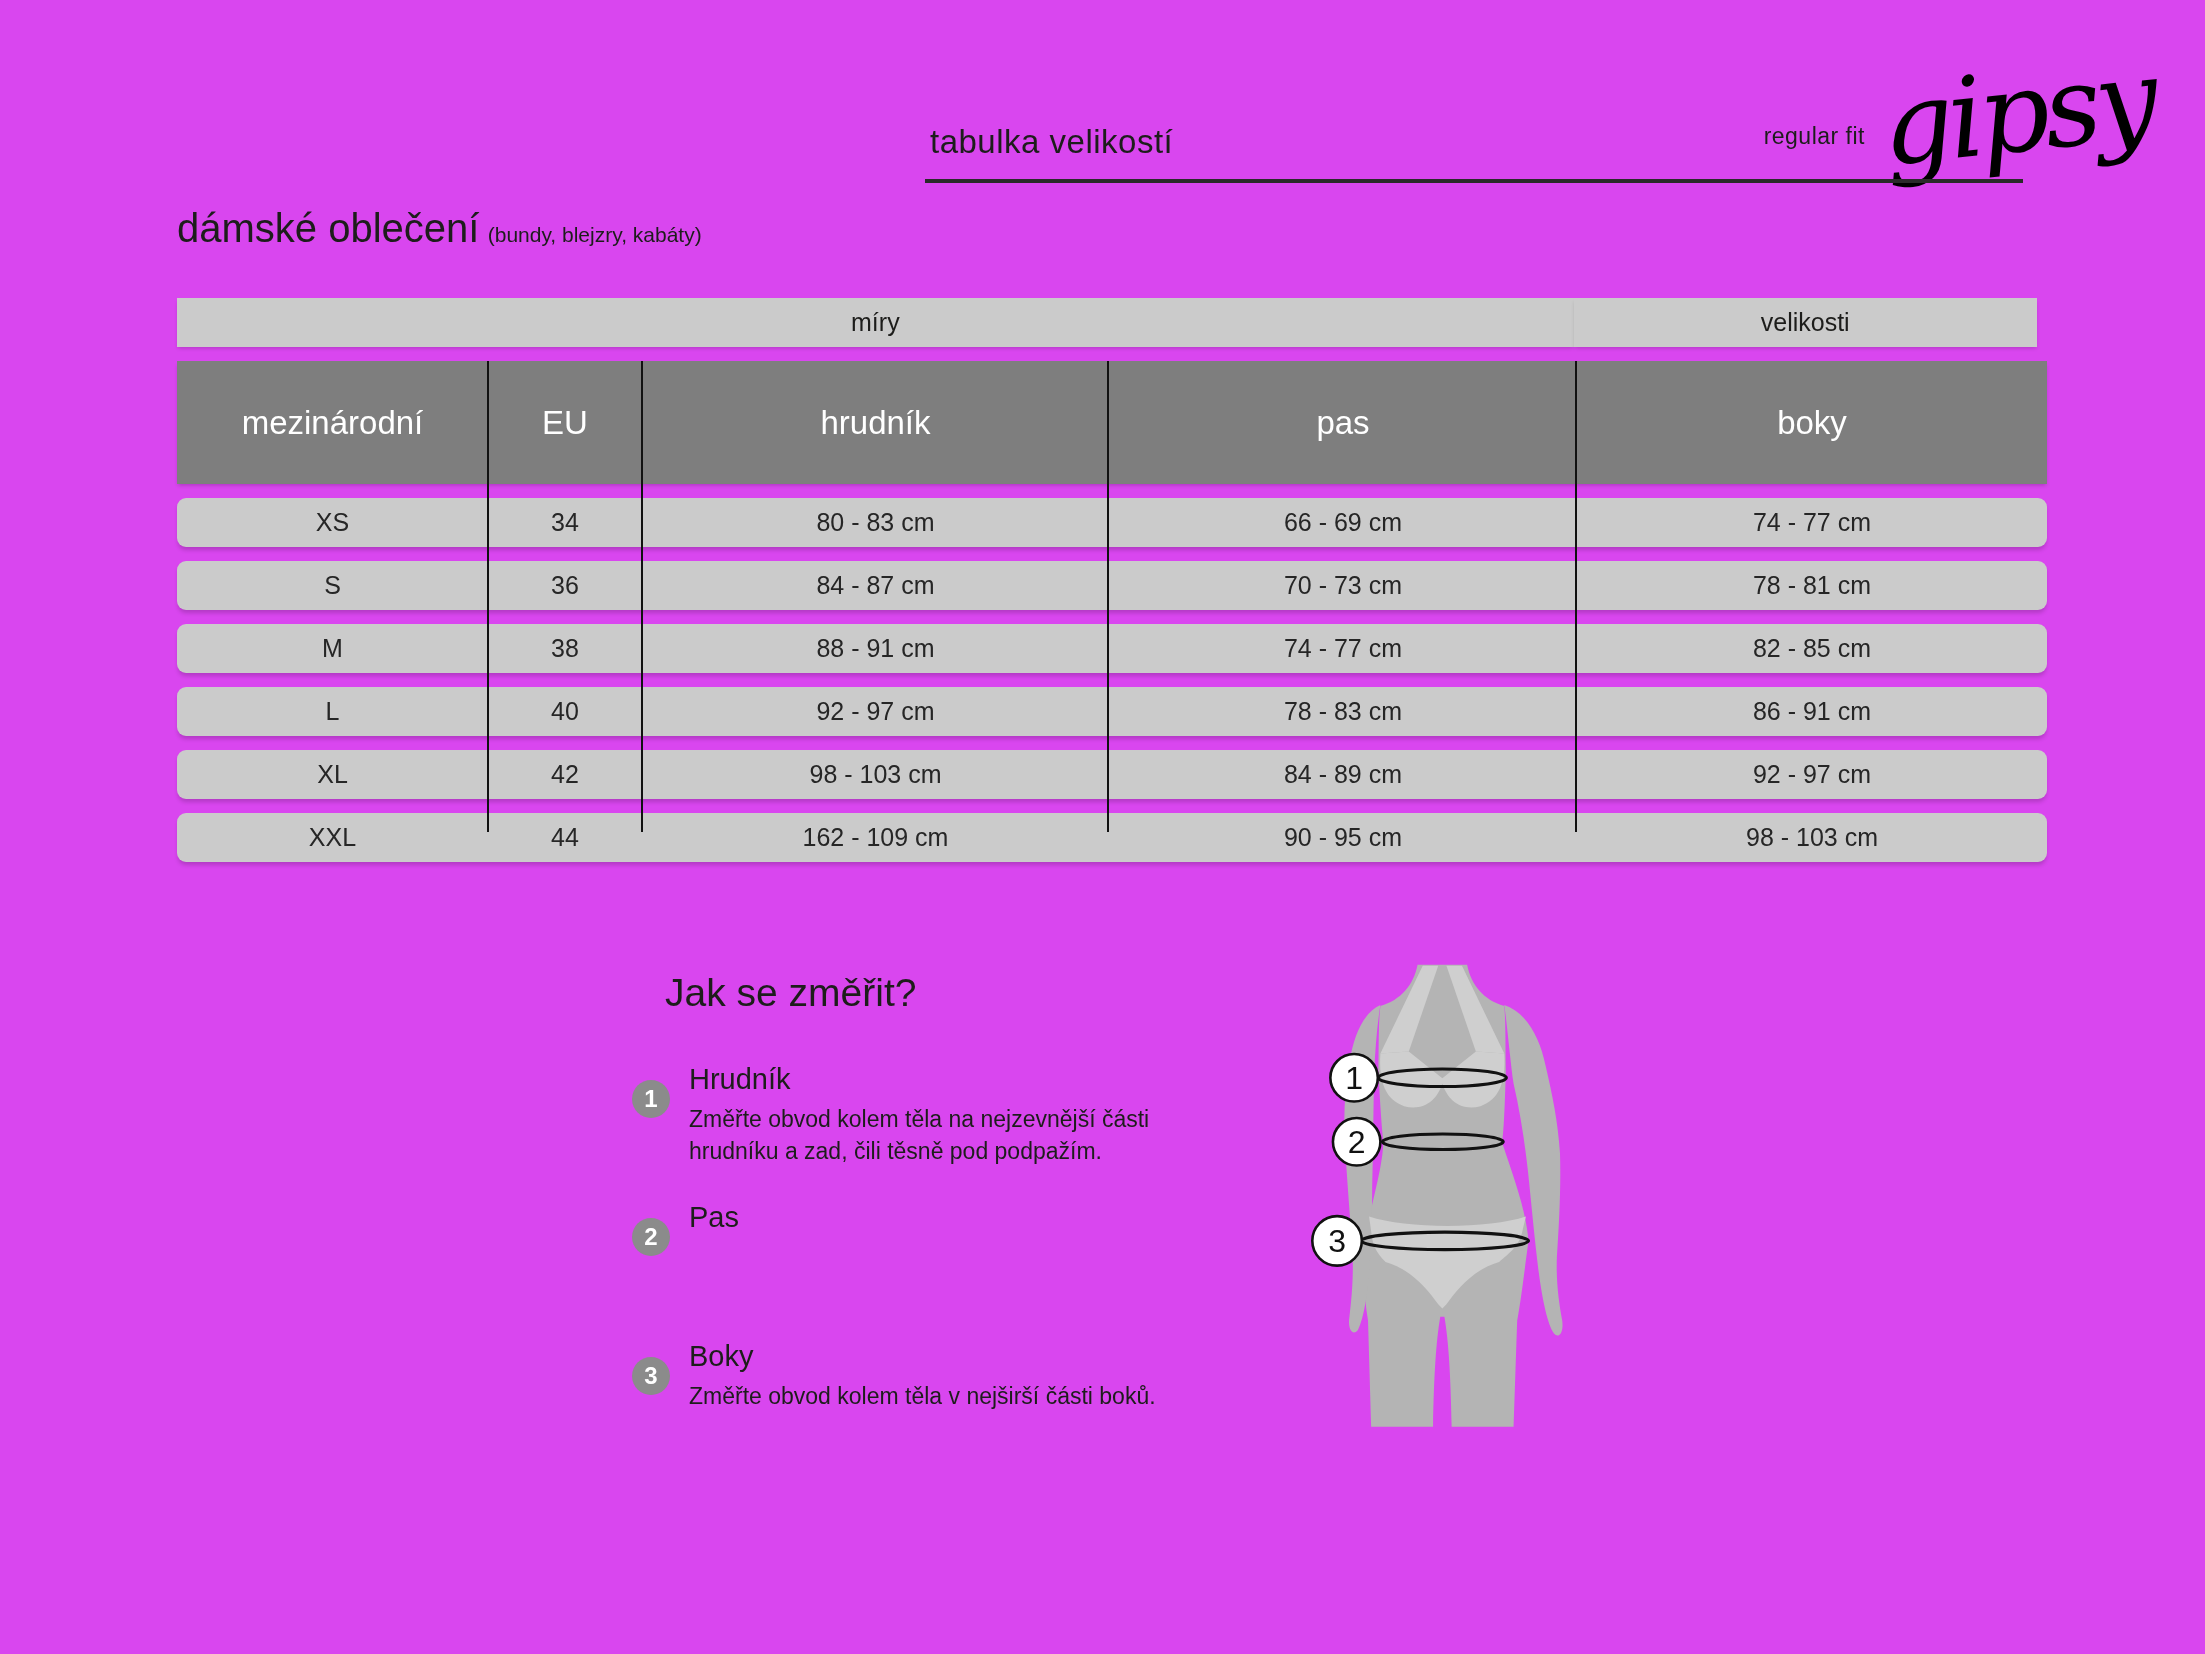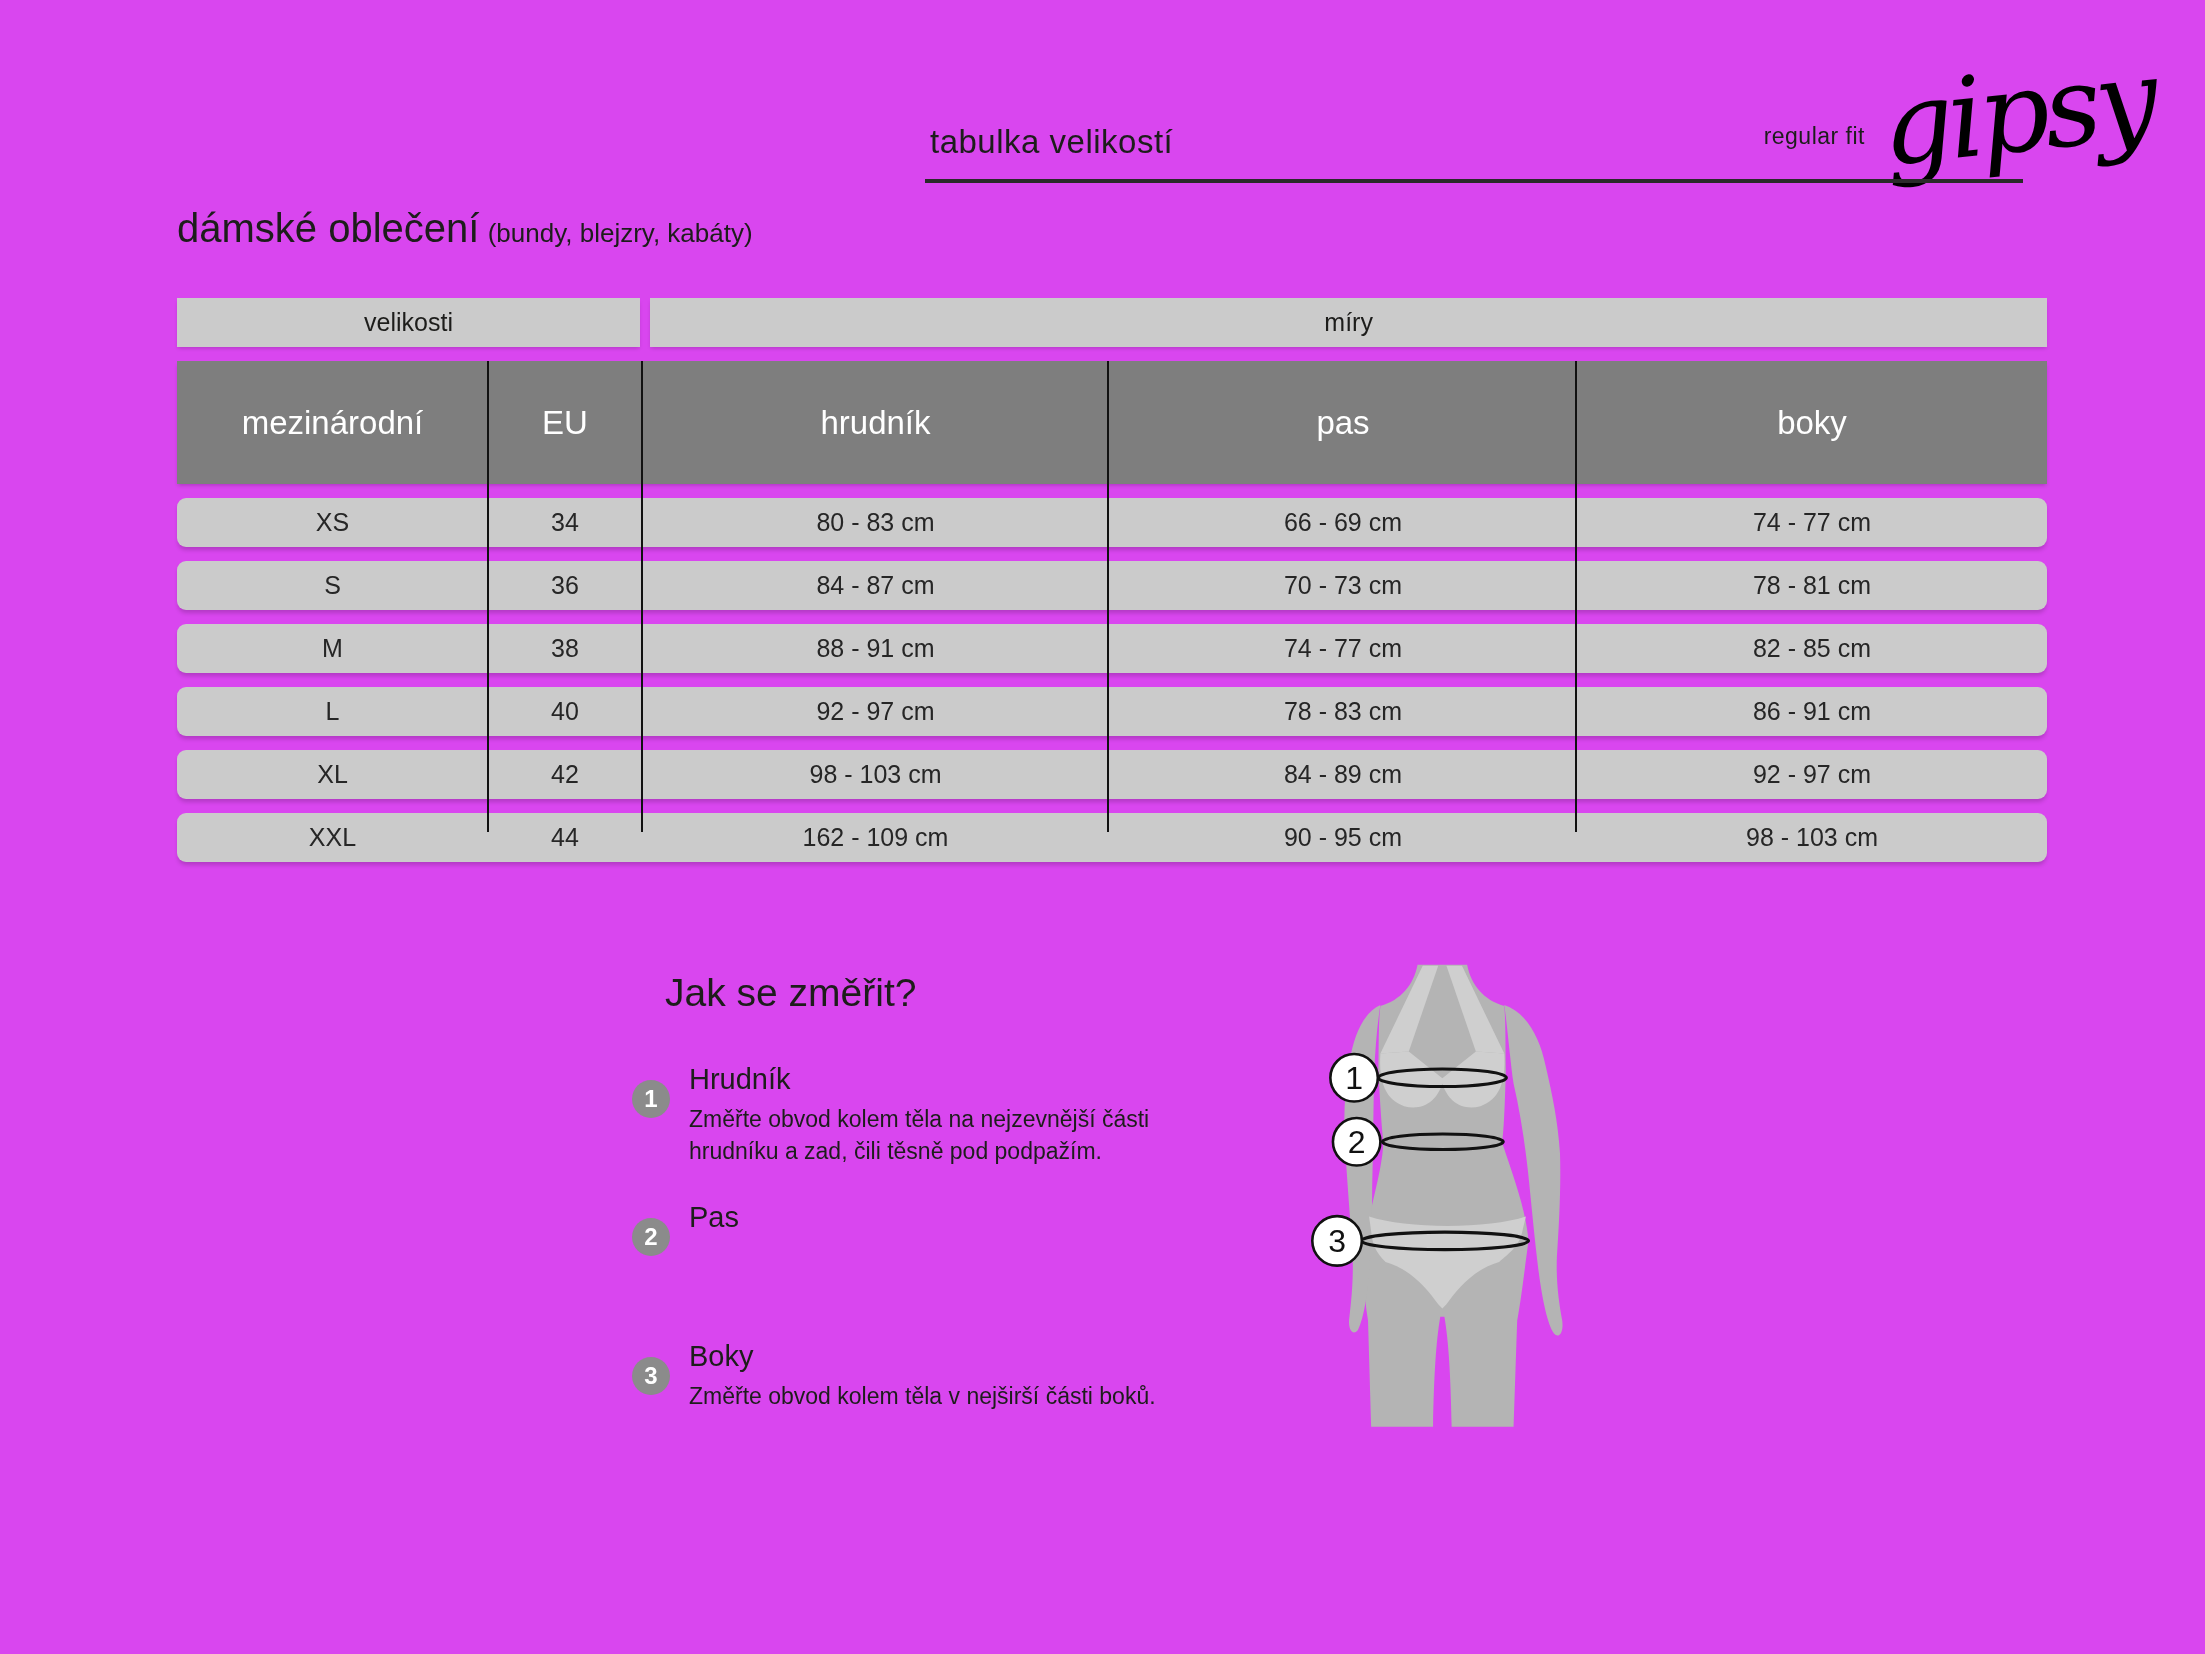--- a/index.html
+++ b/index.html
@@ -14,21 +14,21 @@
   .fit-label  { position:absolute; right:340px; top:123px; font-size:23px; letter-spacing:0.5px; }
   .header-rule{ position:absolute; left:925px; top:179px; width:1098px; height:4.1px; background:#2a2a2a; }
   .brand-logo {
     position:absolute; left:1882px; top:57px; font-family:"DejaVu Serif", serif;
     font-style:italic; font-size:111px; line-height:1; letter-spacing:-5.2px;
     transform:rotate(-6deg); color:#000;
   }
 
   
   .category { position:absolute; left:177px; top:206px; font-size:40px; }
-  .category .paren { font-size:26px; margin-left:8.3px; }
+  .category .paren { font-size:21px; margin-left:8.3px; }
 
   
   .size-table { position:absolute; left:177px; top:298px; width:1870px; }
   .group-row { display:flex; height:49px; margin-bottom:14px; }
   .group-cell {
     background:#cbcbcb; display:flex; align-items:center; justify-content:center;
     font-size:25px; box-shadow:0 3.1px 4.1px -1px rgba(0,0,0,.18);
   }
   .group-cell.sizes { width:463px; margin-right:10.3px; }
   .group-cell.measures { flex:1; }
@@ -86,22 +86,22 @@
   <div class="brand-logo">gipsy</div>
   <div class="header-rule"></div>
 
   <div class="category">
     <span>dámské oblečení</span><span class="paren">(bundy, blejzry, kabáty)</span>
   </div>
 
   <div class="size-table">
 
     <div class="group-row">
+      <div class="group-cell measures">míry</div>
       <div class="group-cell sizes">velikosti</div>
-      <div class="group-cell measures">míry</div>
     </div>
 
     <div class="cols-row">
       <div class="cell c1">mezinárodní</div>
       <div class="cell c2">EU</div>
       <div class="cell c3">hrudník</div>
       <div class="cell c4">pas</div>
       <div class="cell c5">boky</div>
     </div>
 

